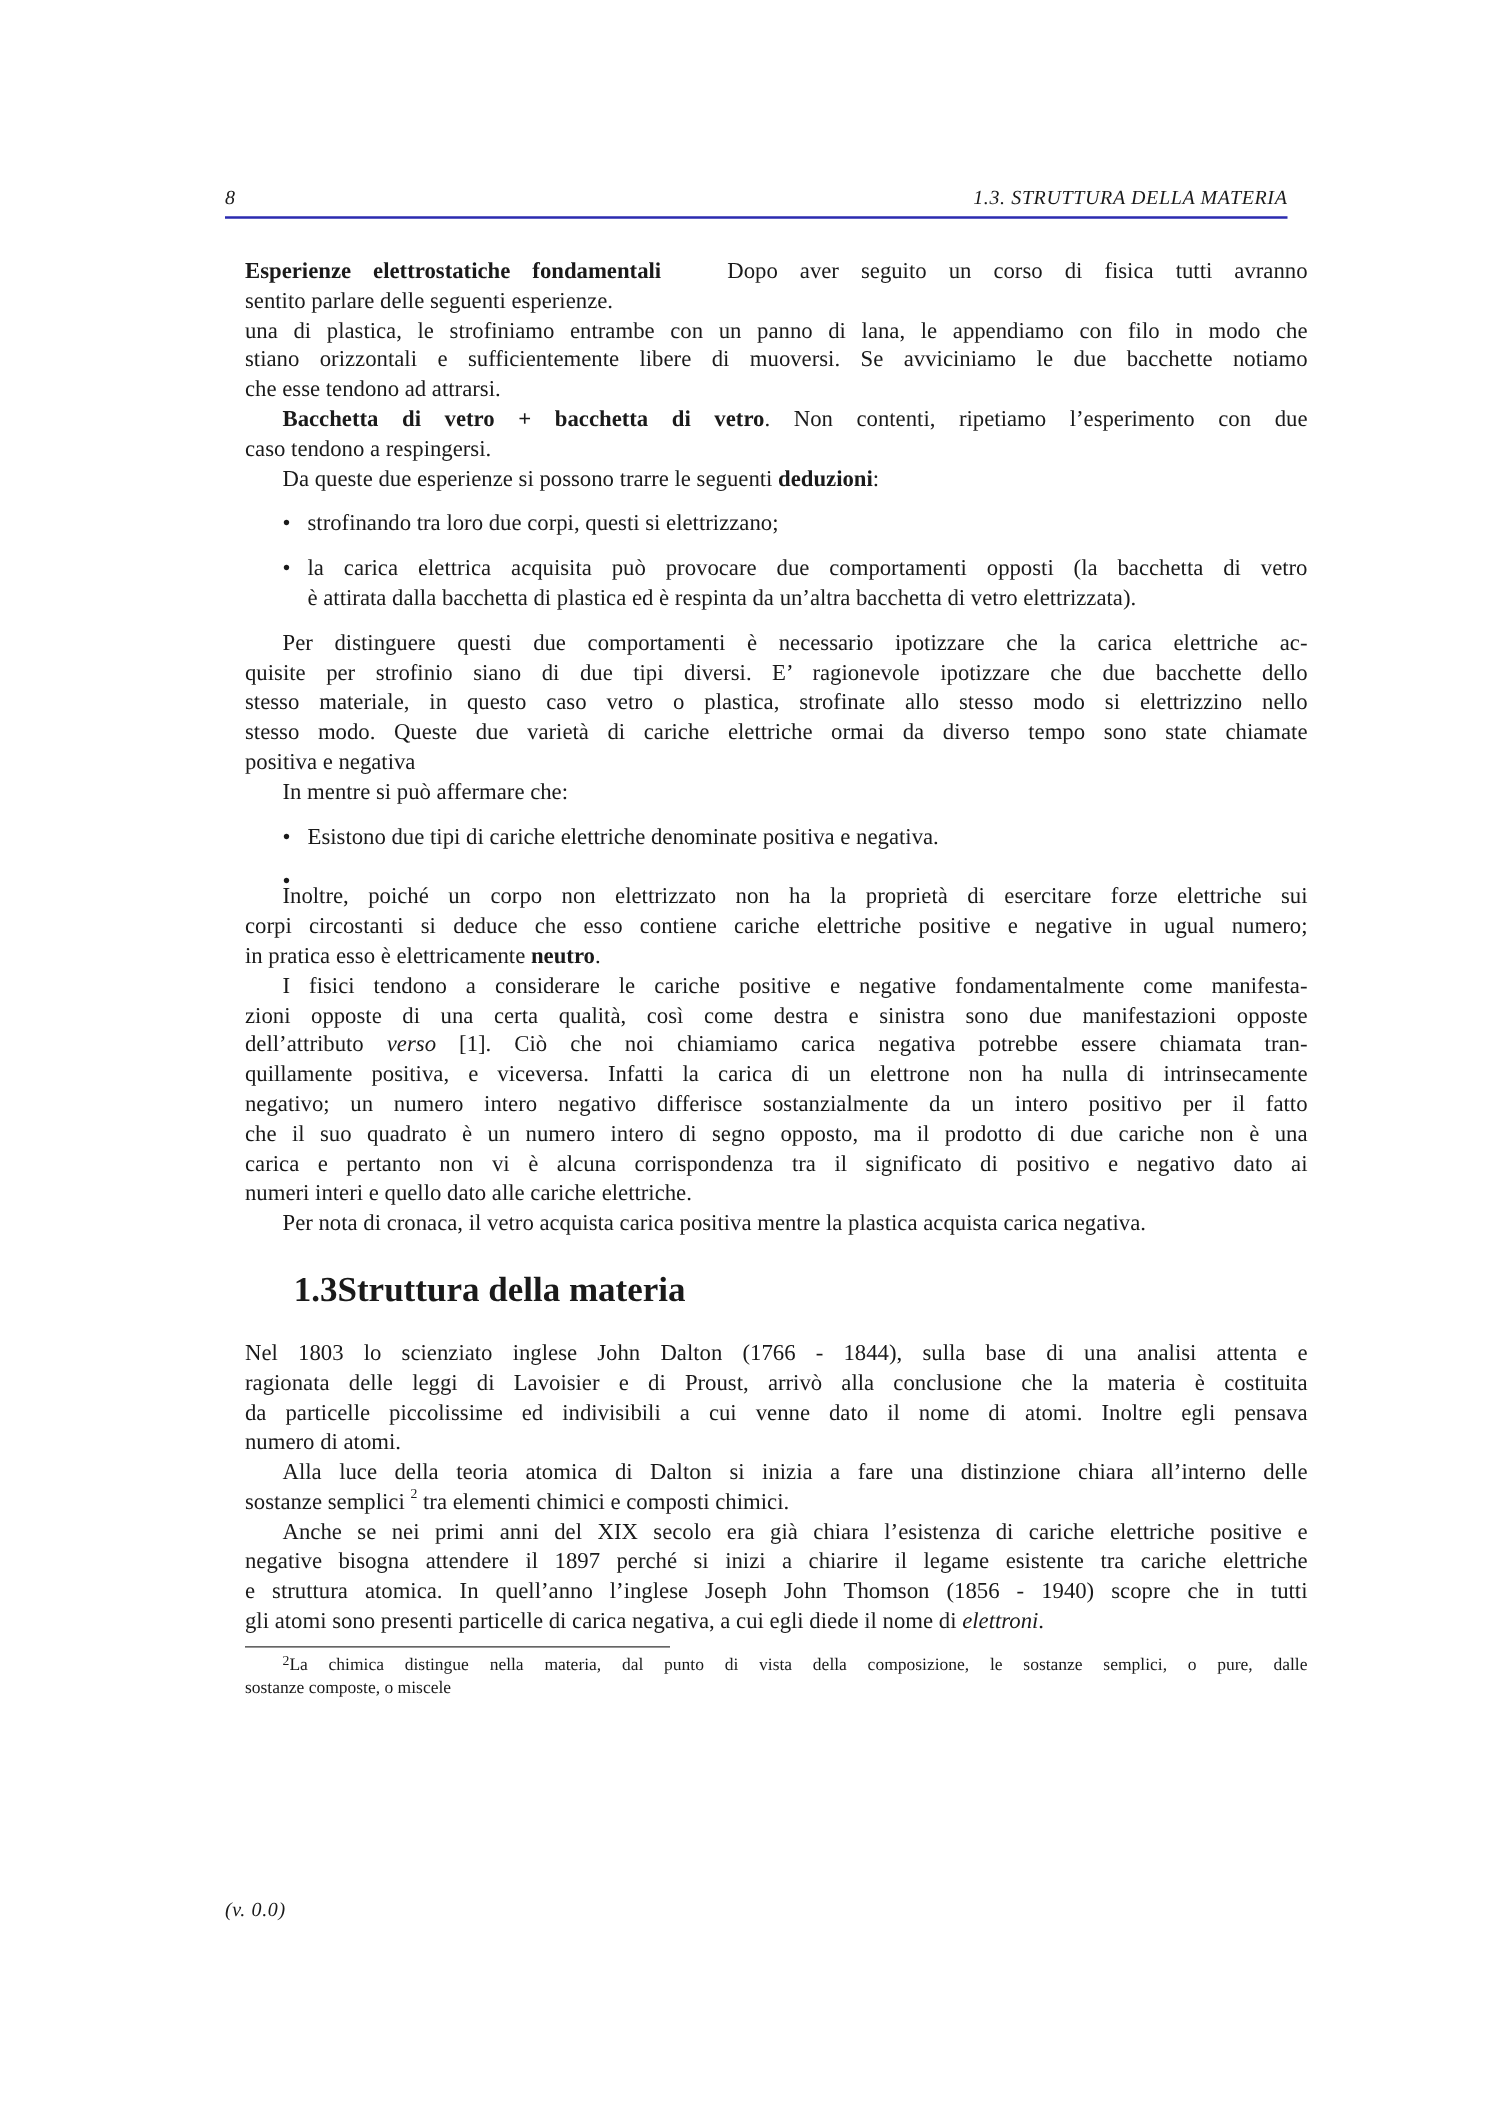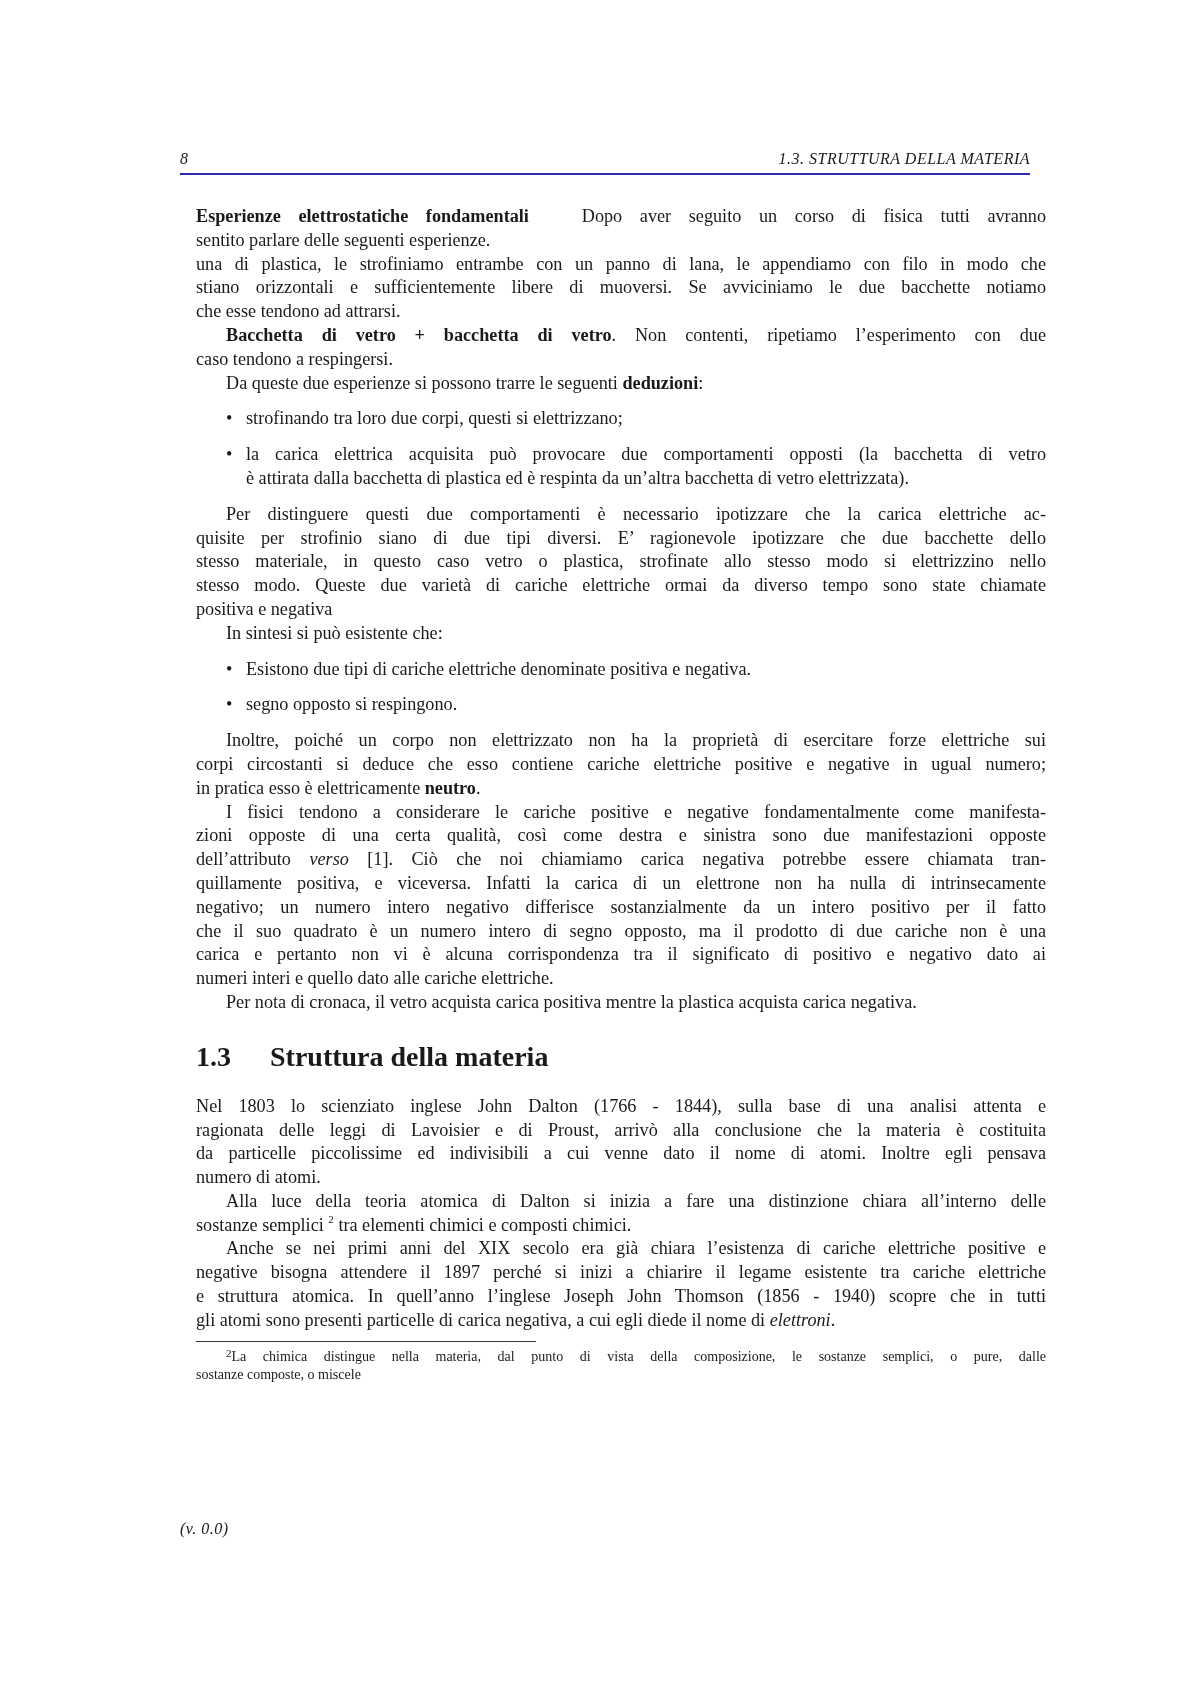--- a/index.html
+++ b/index.html
@@ -14,21 +14,21 @@
   .body { position:absolute; top:205px; left:16px; width:850px;
           font-family:Liberation Serif, serif; font-size:18.2px; line-height:23.8px; }
   .ln { white-space:nowrap; text-align:justify; text-align-last:justify; display:block; height:23.8px; }
   .ln.last { text-align-last:left; }
   .ind { padding-left:30px; }
   b { font-weight:bold; }
   .bul { position:relative; padding-left:50px; }
   .bul .dot { position:absolute; left:30px; top:0; }
   .gap { height:12px; }
   .sechead { font-size:28px; font-weight:bold; height:40px; line-height:40px; margin:22px 0 18px 0; white-space:nowrap; }
-  .sechead .snum { display:inline-block; width:74px; }
+  .sechead .snum { display:inline-block; width:74px;text-align:right; }
   sup { font-size:11px; vertical-align:top; line-height:10px; }
   .fnrule { width:340px; height:1px; background:#333; margin:8px 0 6px 0; }
   .fn { font-size:14px; line-height:18px; }
   .fn .ln { height:18px; }
   .ver { position:absolute; top:1520px; left:0; font-style:italic; font-size:16px; font-family:"Liberation Serif", serif; letter-spacing:0.5px; }
 </style>
 </head>
 <body>
 
 <div class="page">
@@ -77,33 +77,32 @@
     <div class="gap"></div>
 
     <div>
       <span class="ln ind">Per distinguere questi due comportamenti è necessario ipotizzare che la carica elettriche ac-</span>
       <span class="ln">quisite per strofinio siano di due tipi diversi.  E’ ragionevole ipotizzare che due bacchette dello</span>
       <span class="ln">stesso materiale, in questo caso vetro o plastica, strofinate allo stesso modo si elettrizzino nello</span>
       <span class="ln">stesso modo. Queste due varietà di cariche elettriche ormai da diverso tempo sono state chiamate</span>
       <span class="ln last">positiva e negativa</span>
     </div>
     <div>
-      <span class="ln ind last">In sintesi si può esistente che:</span>
+      <span class="ln ind last">In mentre si può affermare che:</span>
     </div>
 
     <div class="gap"></div>
     <div>
       <div class="bul">
         <span class="dot">•</span>
         <span class="ln last">Esistono due tipi di cariche elettriche denominate positiva e negativa.</span>
       </div>
       <div class="gap"></div>
       <div class="bul">
         <span class="dot">•</span>
-        <span class="ln last">segno opposto si respingono.</span>
       </div>
     </div>
     <div class="gap"></div>
 
     <div>
       <span class="ln ind">Inoltre, poiché un corpo non elettrizzato non ha la proprietà di esercitare forze elettriche sui</span>
       <span class="ln">corpi circostanti si deduce che esso contiene cariche elettriche positive e negative in ugual numero;</span>
       <span class="ln last"><span>in pratica esso è elettricamente </span><b>neutro</b><span>.</span></span>
     </div>
 

